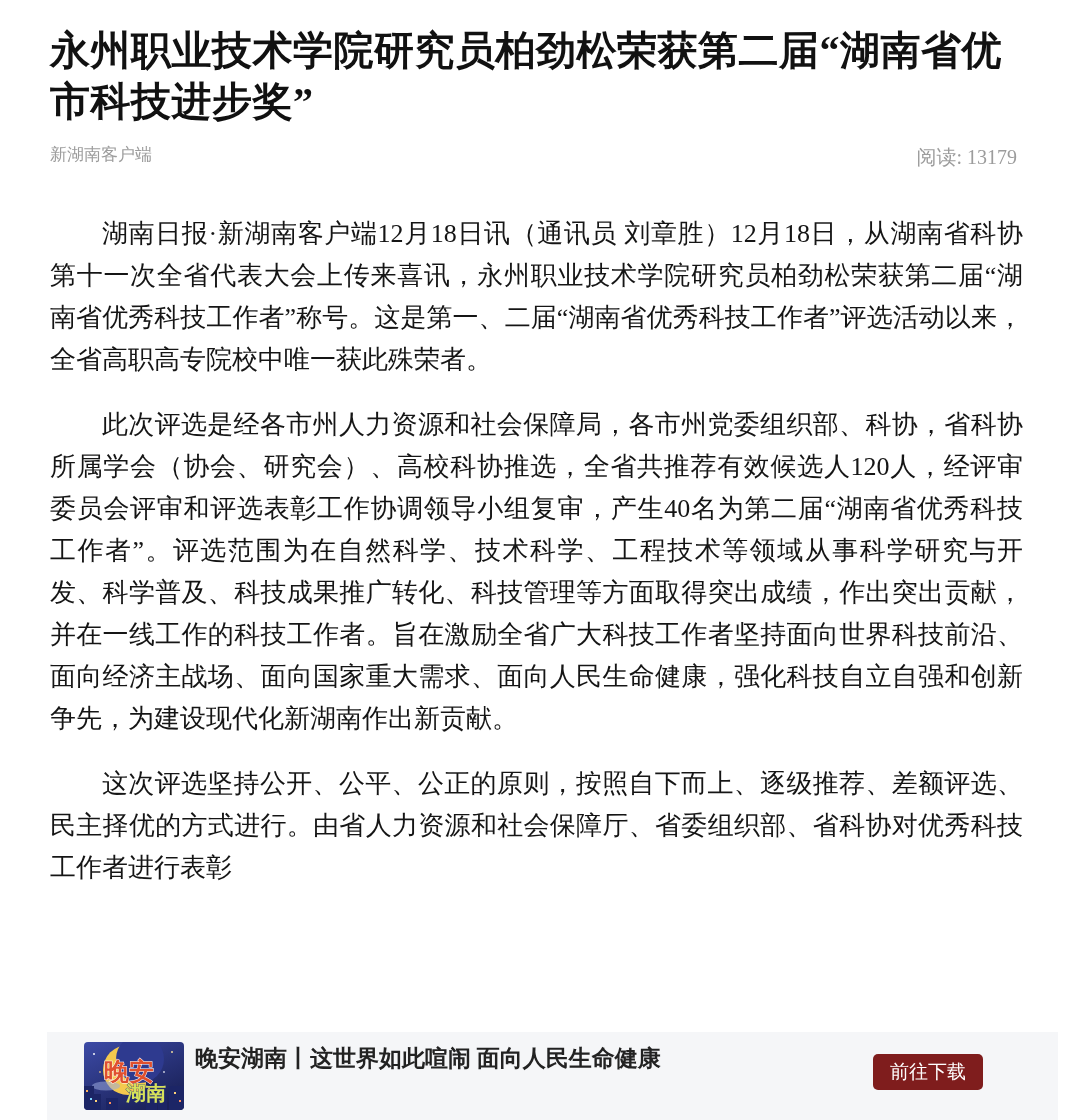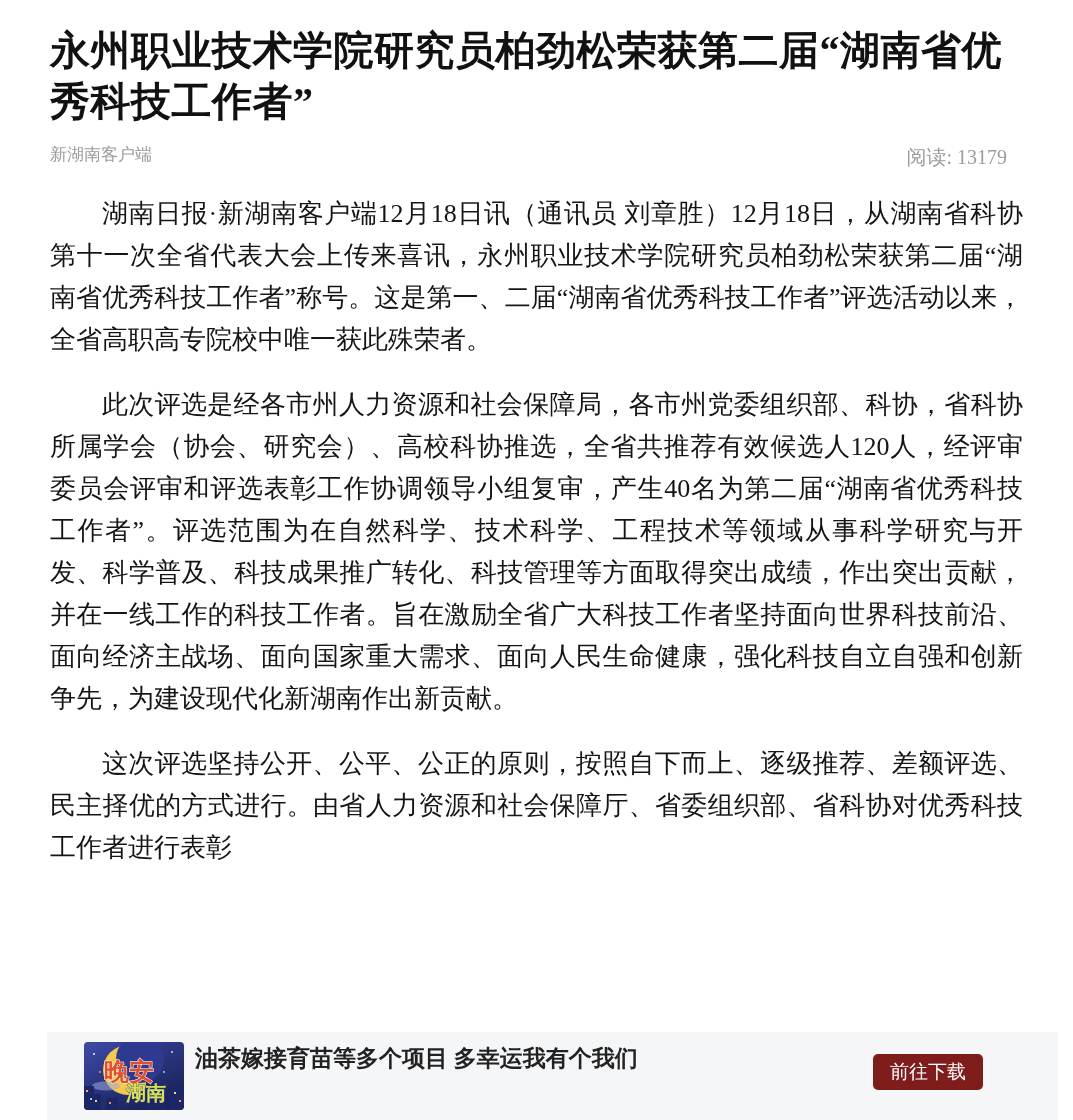--- a/index.html
+++ b/index.html
@@ -35,28 +35,28 @@
   }
   .meta-date {
     margin-top: 4px;
     font-size: 21px;
     line-height: 26px;
     color: #9c9c9c;
   }
   .meta-read {
     position: absolute;
     top: 0;
-    right: 16px;
+    right: 6px;
     font-size: 20px;
     line-height: 24px;
     color: #9c9c9c;
     text-align: center;
   }
 
-  .article-body { margin-top: 28px; }
+  .article-body { margin-top: 48px; }
   .article-body p {
     font-size: 26px;
     line-height: 42px;
     color: #151515;
     text-align: justify;
     text-indent: 2em;
     margin: 0 0 23px 0;
   }
 
   .app-banner {
@@ -123,21 +123,21 @@
   }
 </style>
 </head>
 <body>
 
 <div class="page">
   <div class="article">
 
     <h1 class="article-title">
       <span class="t-line">永州职业技术学院研究员柏劲松荣获第二届“湖南省优</span>
-      <span class="t-line">秀科技工作者”</span>
+      <span class="t-line">市科技进步奖”</span>
     </h1>
 
     <div class="meta-row">
       <div class="meta-source">新湖南客户端</div>
       <div class="meta-read">阅读: 13179</div>
     </div>
 
     <div class="article-body">
       <p>湖南日报·新湖南客户端12月18日讯（通讯员 刘章胜）12月18日，从湖南省科协第十一次全省代表大会上传来喜讯，永州职业技术学院研究员柏劲松荣获第二届“湖南省优秀科技工作者”称号。这是第一、二届“湖南省优秀科技工作者”评选活动以来，全省高职高专院校中唯一获此殊荣者。</p>
       <p>此次评选是经各市州人力资源和社会保障局，各市州党委组织部、科协，省科协所属学会（协会、研究会）、高校科协推选，全省共推荐有效候选人120人，经评审委员会评审和评选表彰工作协调领导小组复审，产生40名为第二届“湖南省优秀科技工作者”。评选范围为在自然科学、技术科学、工程技术等领域从事科学研究与开发、科学普及、科技成果推广转化、科技管理等方面取得突出成绩，作出突出贡献，并在一线工作的科技工作者。旨在激励全省广大科技工作者坚持面向世界科技前沿、面向经济主战场、面向国家重大需求、面向人民生命健康，强化科技自立自强和创新争先，为建设现代化新湖南作出新贡献。</p>
@@ -185,17 +185,17 @@
         <rect x="68" y="54" width="2" height="2" fill="#7fd8ff"></rect>
         <rect x="77" y="56" width="2" height="2" fill="#ffb05a"></rect>
         <rect x="90" y="50" width="2" height="2" fill="#ffd27a"></rect>
         <rect x="95" y="58" width="2" height="2" fill="#ff8f5a"></rect>
       </g>
 
       <text class="thumb-txt-main" x="20" y="38">晚安</text>
       <text class="thumb-txt-sub" x="42" y="58">湖南</text>
     </svg>
 
-    <div class="banner-title">油茶嫁接育苗等多个项目 多幸运我有个我们</div>
+    <div class="banner-title">晚安湖南丨这世界如此喧闹 面向人民生命健康</div>
 
     <button class="download-btn" style="background-color: #7f1d1d;">前往下载</button>
   </div>
 </div>
 
 </body></html>

